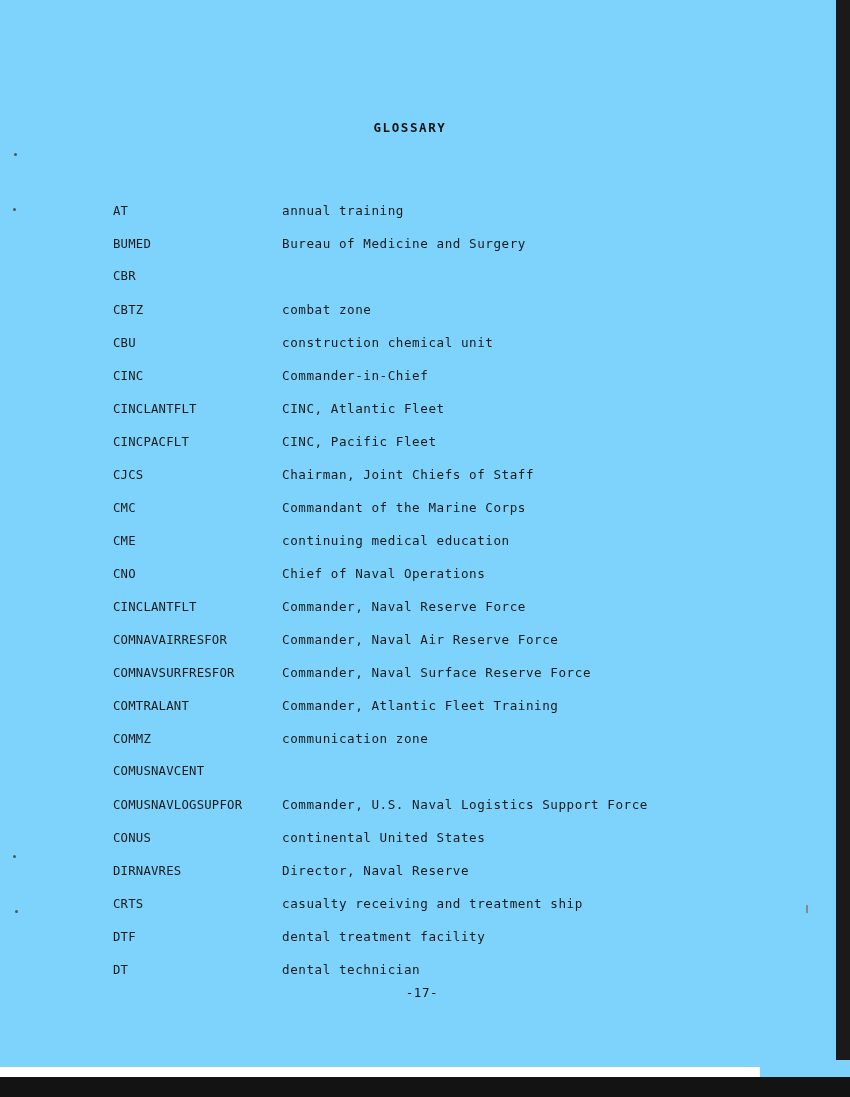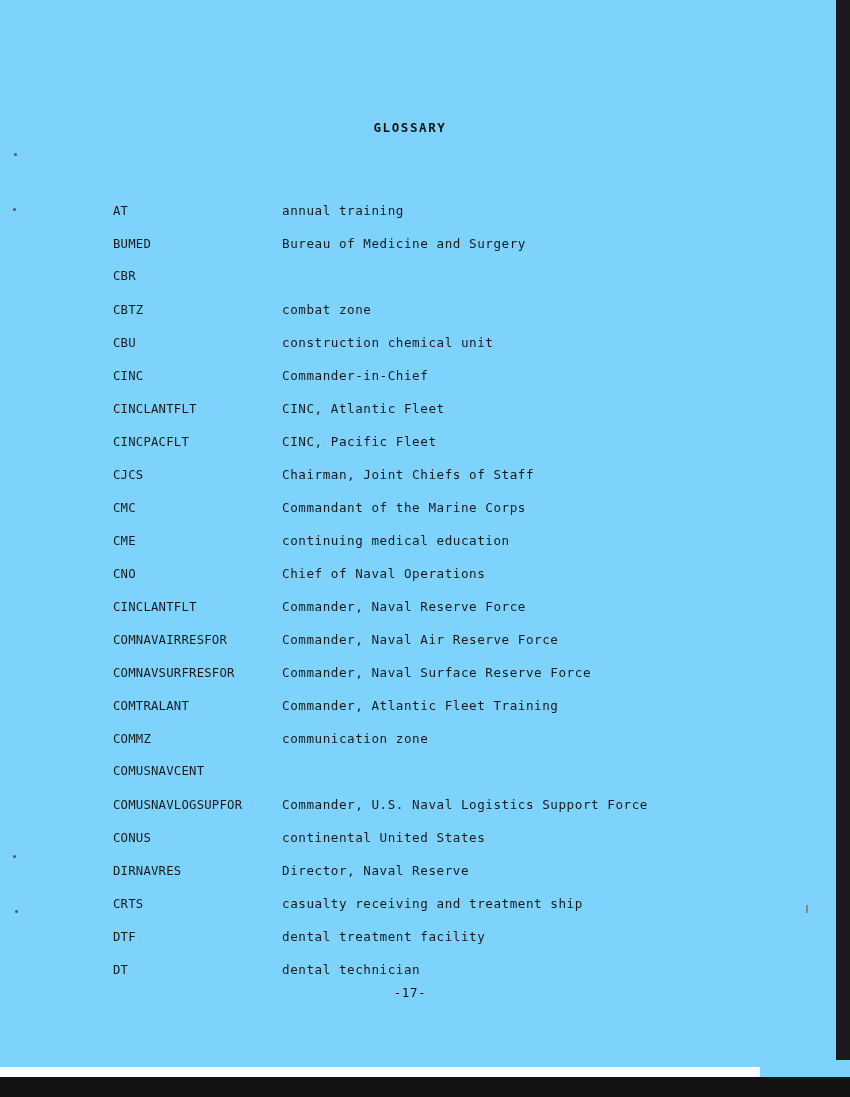--- a/index.html
+++ b/index.html
@@ -94,20 +94,21 @@
   }
   .folio {
     position: absolute;
     top: 985px;
     left: 0;
     width: 820px;
     text-align: center;
     font-size: 12.5px;
     letter-spacing: 0.6px;
     color: #111;
+    padding-left: 12px;
   }
 </style>
 </head>
 <body>
 
 <div class="page">
 
   <div class="edge-right"></div>
   <div class="edge-bottom"></div>
   <div class="edge-bottom-white"></div>

